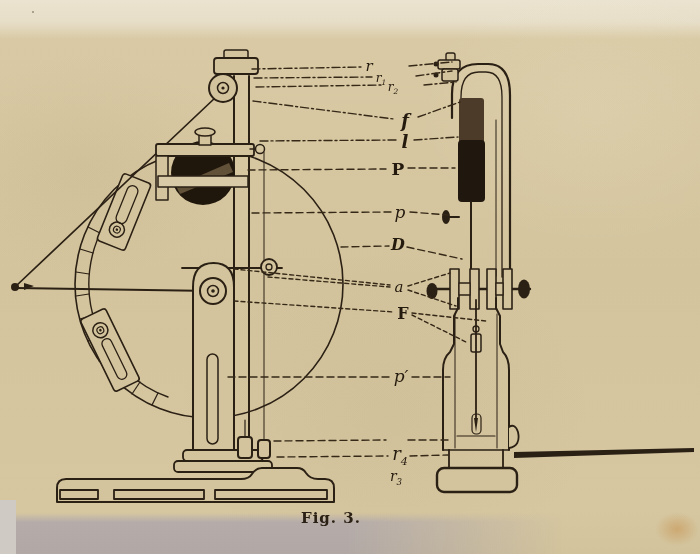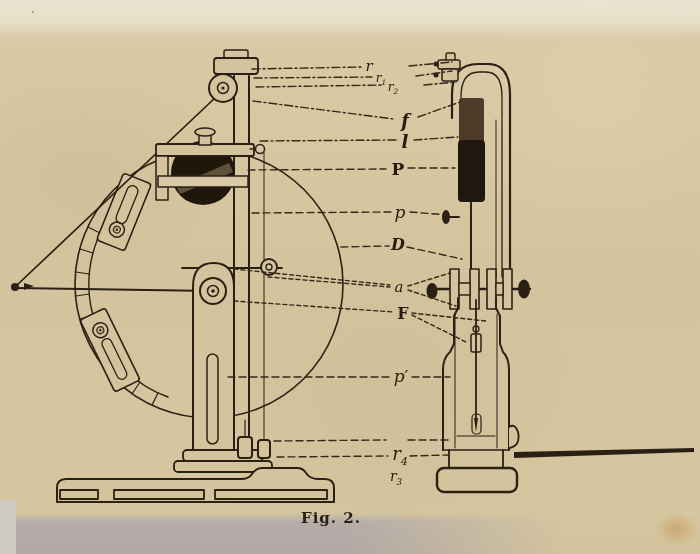--- a/index.html
+++ b/index.html
@@ -221,14 +221,14 @@
   <div class="lbl b" style="left:405px;top:142px;font-size:18px;"><span>l</span></div>
   <div class="lbl b up" style="left:398px;top:169px;font-size:17px;"><span>P</span></div>
   <div class="lbl" style="left:400px;top:212px;font-size:17px;"><span>p</span></div>
   <div class="lbl b" style="left:398px;top:245px;font-size:16px;"><span>D</span></div>
   <div class="lbl" style="left:399px;top:287px;font-size:15px;"><span>a</span></div>
   <div class="lbl b up" style="left:403px;top:314px;font-size:16px;"><span>F</span></div>
   <div class="lbl" style="left:401px;top:376px;font-size:17px;"><span>p′</span></div>
   <div class="lbl" style="left:396px;top:440px;font-size:14px;margin-top:38px;"><span>r</span><sub>3</sub></div>
   <div class="lbl" style="left:400px;top:456px;font-size:18px;"><span>r</span><sub>4</sub></div>
 
-  <div class="caption">Fig. 2.</div>
+  <div class="caption">Fig. 3.</div>
 </div>
 
 </body></html>

